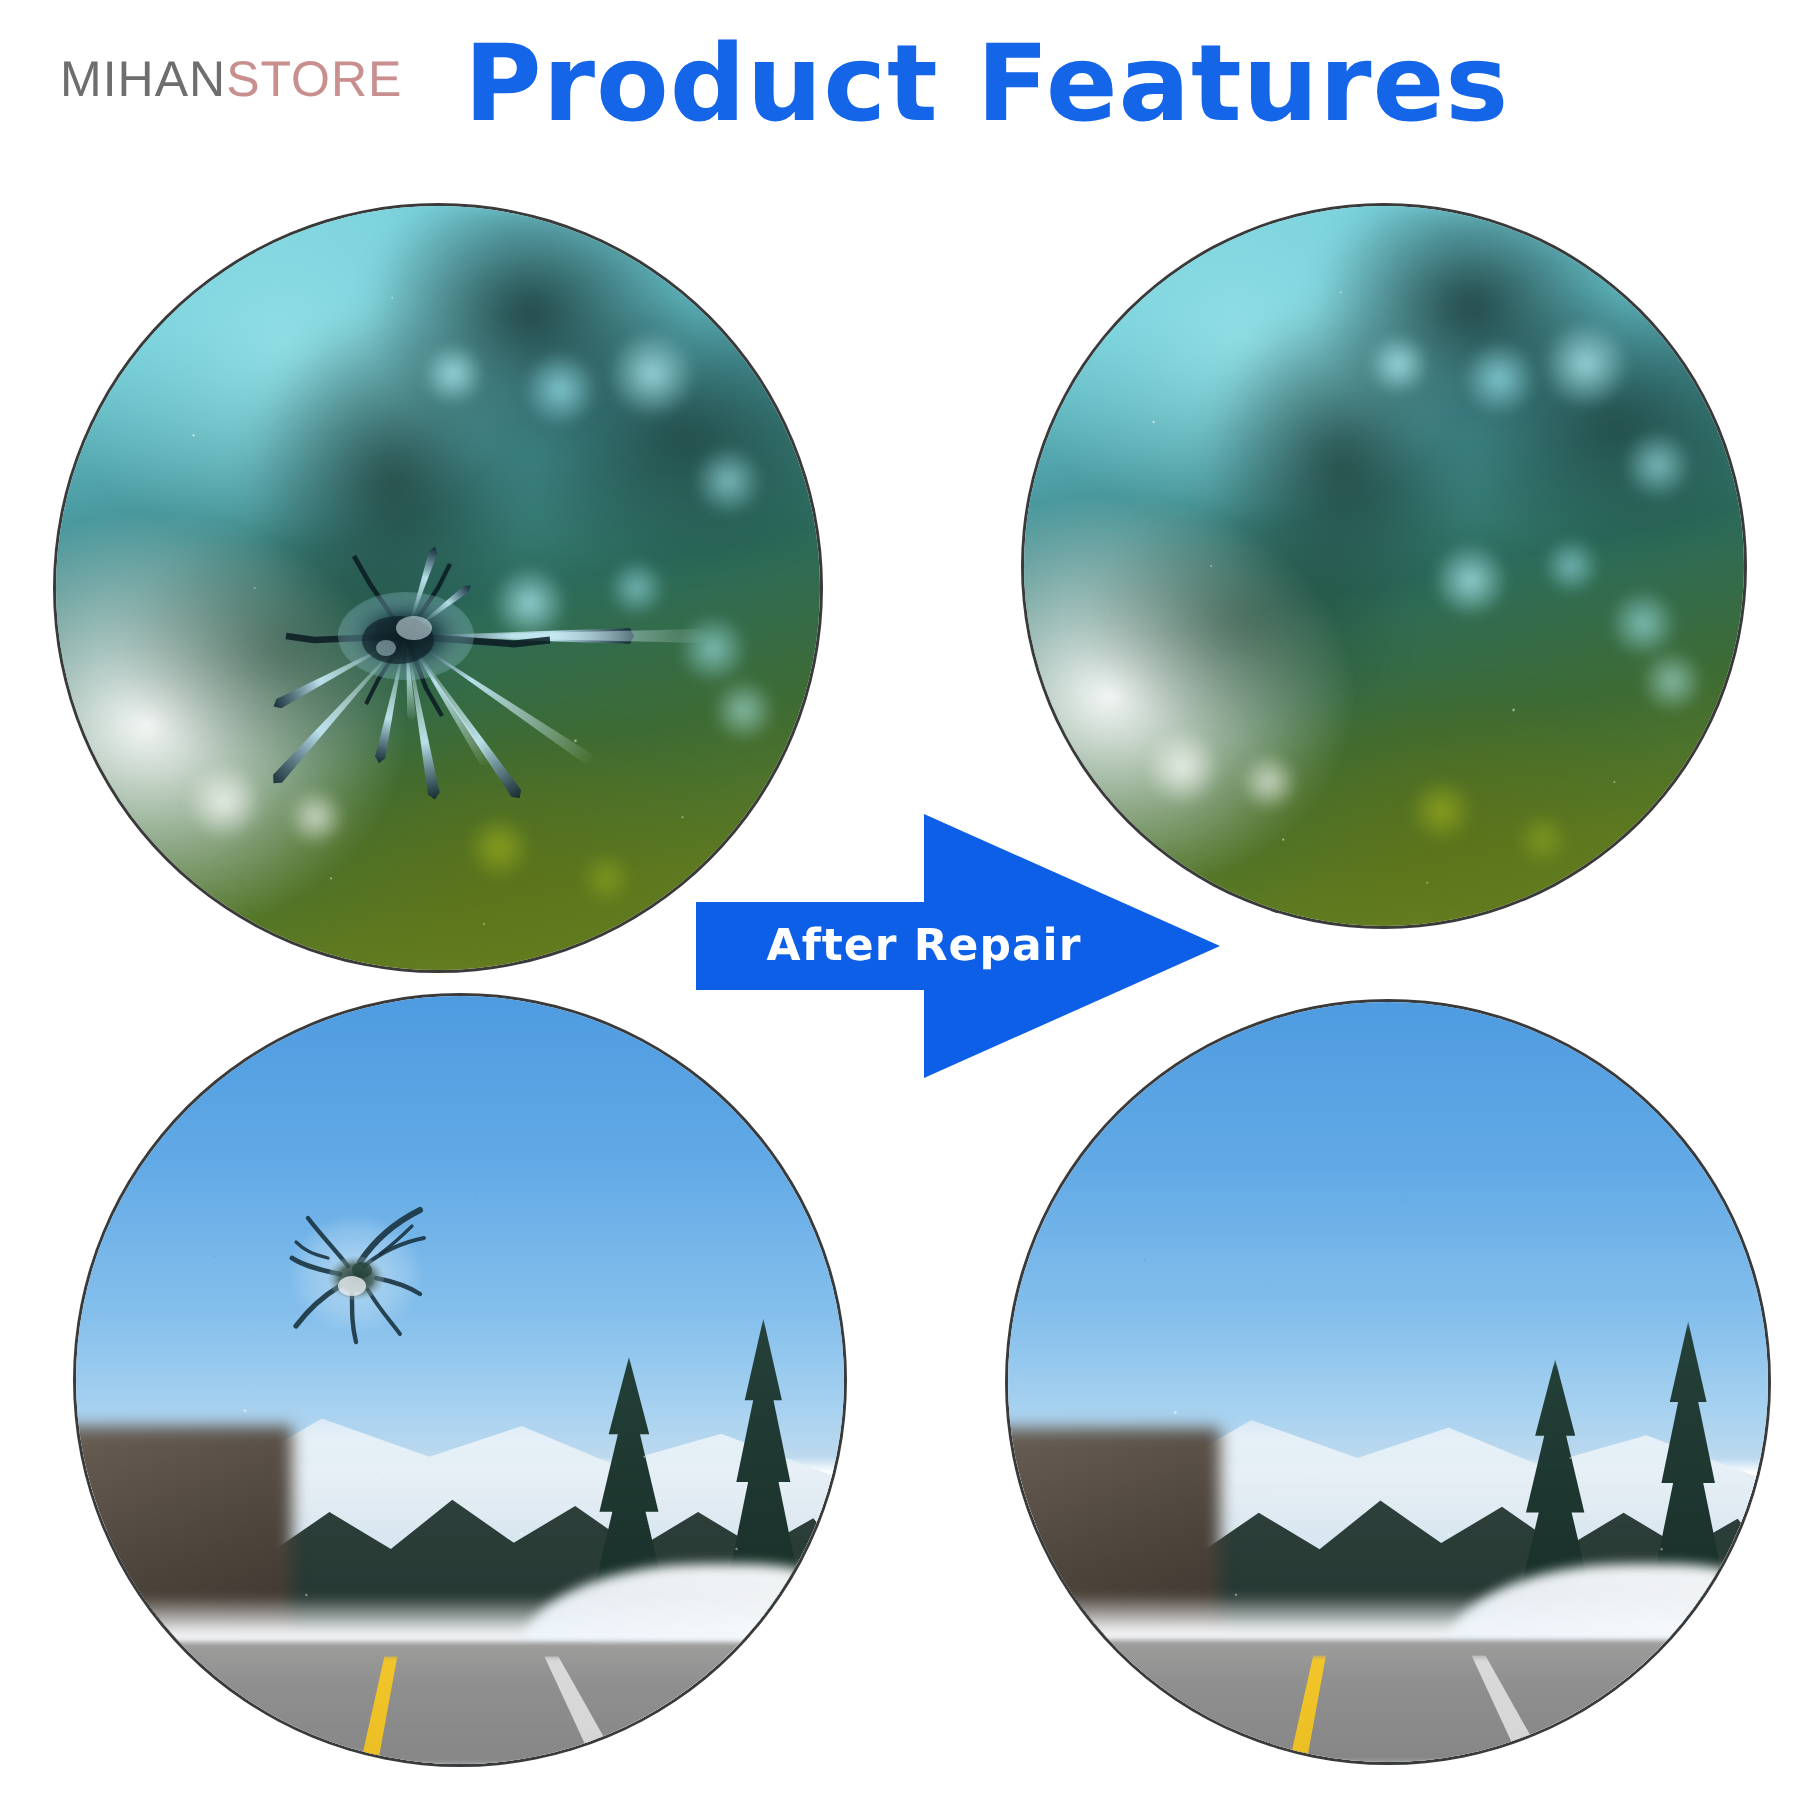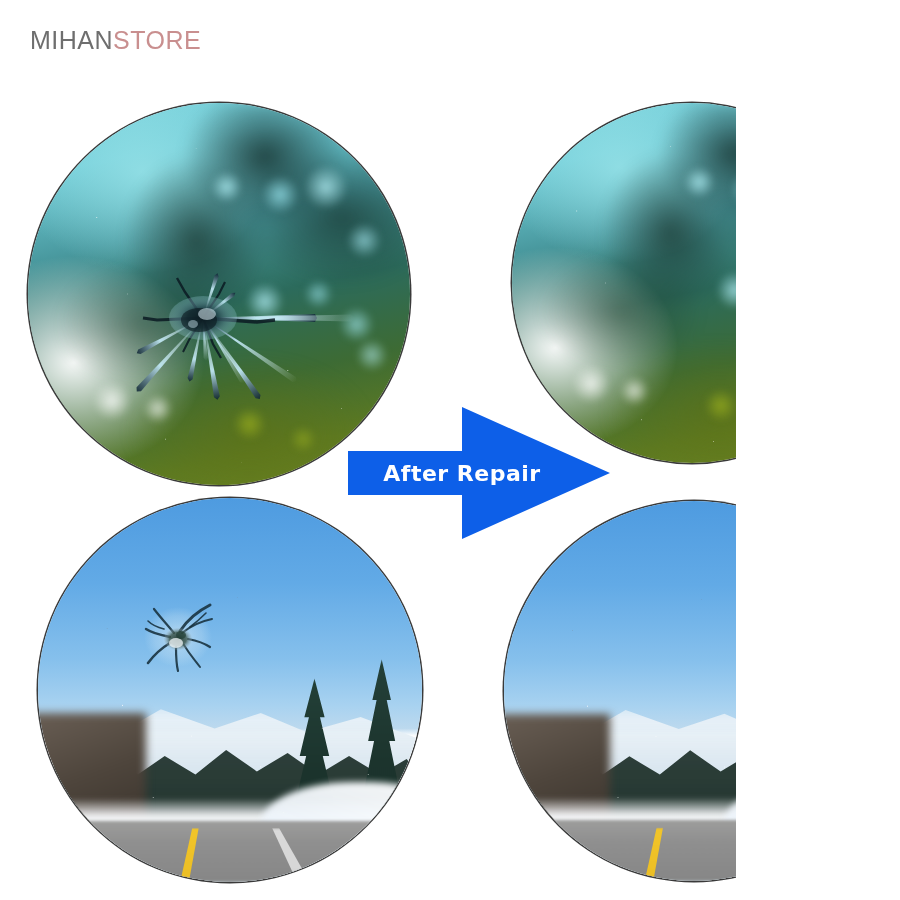--- a/index.html
+++ b/index.html
@@ -9,21 +9,21 @@
   }
   body {
     width: 900px;
     height: 900px;
     overflow: hidden;
     font-family: "Liberation Sans", sans-serif;
     position: relative;
   }
   #stage {
     position: relative;
-    width: 736px;
+    width: 900px;
     height: 900px;
     background: #ffffff;
     overflow: hidden;
   }
 
   
   .brand {
     position: absolute;
     left: 30px;
     top: 26px;
@@ -231,20 +231,21 @@
 </style>
 </head>
 <body>
 
 <div id="stage">
 
   <div class="brand">
     <span class="b-mihan">MIHAN</span><span class="b-store">STORE</span>
   </div>
 
+  <div class="headline">Product Features</div>
 
   <div class="photo scene-foliage" style="left:28px; top:103px; width:382px; height:382px;">
     <div class="layer sky"></div>
     <div class="layer canopy"></div>
     <div class="layer bokeh"></div>
     <div class="layer specks"></div>
 
     <svg class="crack" style="left:0; top:0;" width="382" height="382" viewBox="0 0 382 382">
       <defs>
         <linearGradient id="spk" x1="0" y1="0" x2="1" y2="0">

